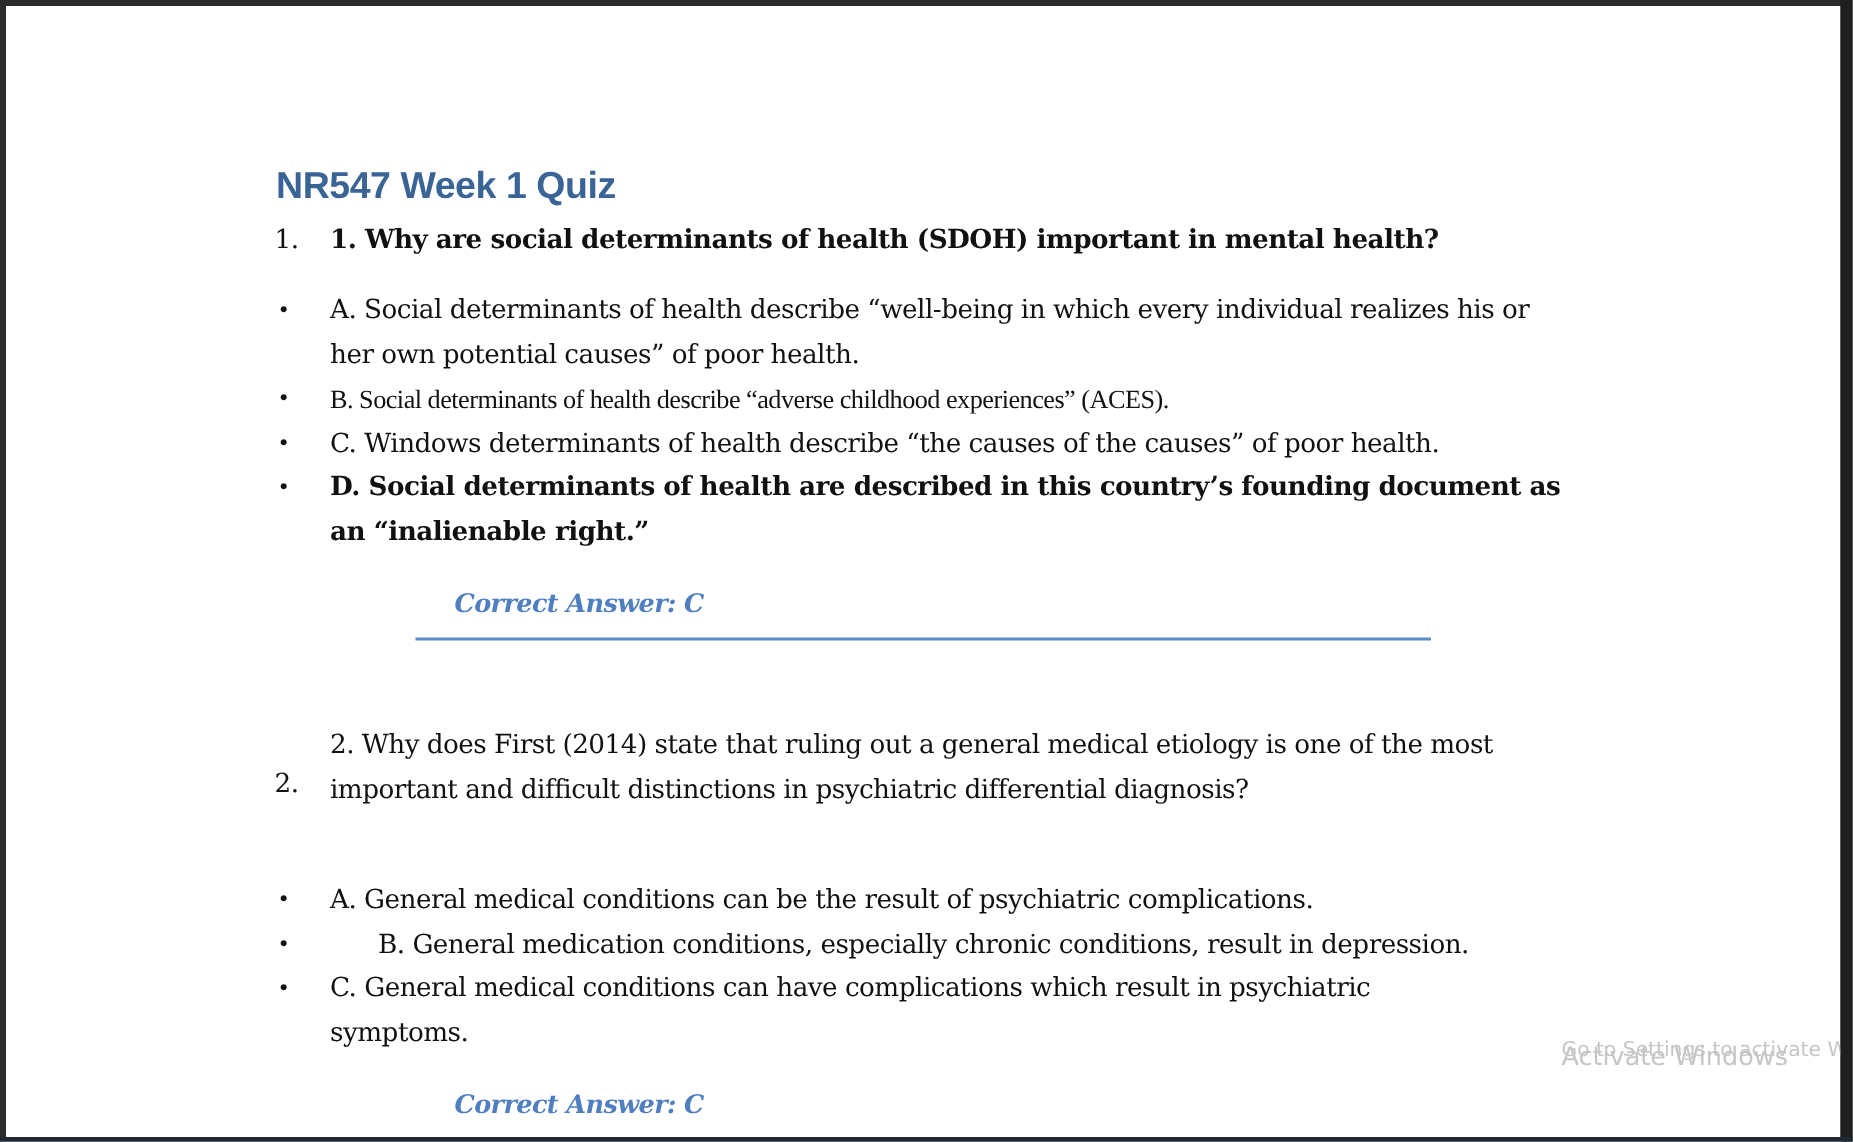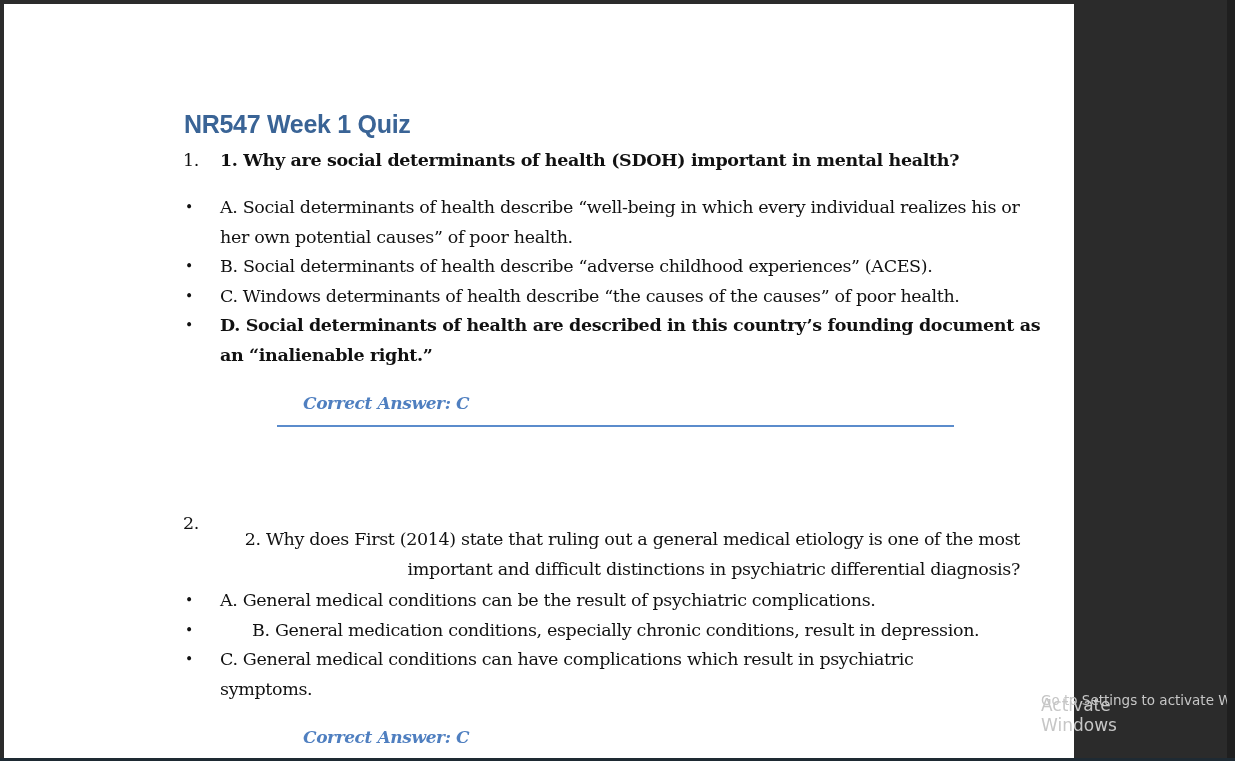--- a/index.html
+++ b/index.html
@@ -1,17 +1,17 @@
 <!DOCTYPE html>
 <html><head>
 <meta charset="utf-8">
 <style>
   html, body { margin:0; padding:0; }
   body { width:1235px; height:761px; background:#2b2b2b; position:relative; overflow:hidden; }
-  .page { position:absolute; left:4px; top:4px; width:1070px; height:755px; background:#ffffff; }
+  .page { position:absolute; left:4px; top:4px; width:1223px; height:755px; background:#ffffff; }
   .frame-right { position:absolute; left:1227px; top:0; width:8px; height:761px; background:#1f1f1f; }
   .frame-bottom { position:absolute; left:0; top:758px; width:1235px; height:3px; background:#1e2a33; }
   .title { position:absolute; left:180px; top:106px; font-family:"Liberation Sans", sans-serif; font-weight:bold; font-size:25px; color:#3a6496; letter-spacing:-0.3px; }
   .serif { font-family:"DejaVu Serif", serif; font-size:17.5px; color:#111; letter-spacing:-0.35px; }
   .qnum { position:absolute; left:179px; }
   .qtext { position:absolute; left:216px; width:840px; line-height:30px; }
   .bullet { position:absolute; left:181px; font-size:14px; }
   .opt { position:absolute; left:216px; width:840px; line-height:29.5px; }
   .answer { position:absolute; left:299px; font-family:"DejaVu Serif", serif; font-style:italic; font-weight:bold; font-size:17px; color:#4f7fc0; letter-spacing:-0.4px; }
   .rule { position:absolute; left:273px; top:421px; width:677px; height:2px; background:#5b8ccc; }
@@ -23,31 +23,31 @@
 
 <div class="page">
   <div class="title">NR547 Week 1 Quiz</div>
 
   <div class="serif qnum" style="top:146px;">1.</div>
   <div class="serif qtext" style="top:141px;font-weight:bold;">1. Why are social determinants of health (SDOH) important in mental health?</div>
 
   <div class="serif bullet" style="top:195px;">•</div>
   <div class="serif opt" style="top:189px; width:830px;">A. Social determinants of health describe “well-being in which every individual realizes his or her own potential causes” of poor health.</div>
   <div class="serif bullet" style="top:254px;">•</div>
-  <div class="serif opt" style="top:248px;">B. Social determinants of health describe “adverse childhood experiences” (ACES).</div>
+  <div class="serif opt" style="top:248px;font-family:Liberation Serif, serif;">B. Social determinants of health describe “adverse childhood experiences” (ACES).</div>
   <div class="serif bullet" style="top:284px;">•</div>
   <div class="serif opt" style="top:278px;">C. Windows determinants of health describe “the causes of the causes” of poor health.</div>
   <div class="serif bullet" style="top:313px;">•</div>
   <div class="serif opt" style="top:307px; width:840px;font-weight:bold;">D. Social determinants of health are described in this country’s founding document as an “inalienable right.”</div>
 
   <div class="answer" style="top:389px;">Correct Answer: C</div>
   <div class="rule"></div>
 
   <div class="serif qnum" style="top:509px;">2.</div>
-  <div class="serif qtext" style="top:520px; width:800px;text-align:right;">2. Why does First (2014) state that ruling out a general medical etiology is one of the most important and difficult distinctions in psychiatric differential diagnosis?</div>
+  <div class="serif qtext" style="top:478px; width:800px;">2. Why does First (2014) state that ruling out a general medical etiology is one of the most important and difficult distinctions in psychiatric differential diagnosis?</div>
 
   <div class="serif bullet" style="top:588px;">•</div>
   <div class="serif opt" style="top:582px;">A. General medical conditions can be the result of psychiatric complications.</div>
   <div class="serif bullet" style="top:618px;">•</div>
   <div class="serif opt" style="top:612px;margin-left:32px;">B. General medication conditions, especially chronic conditions, result in depression.</div>
   <div class="serif bullet" style="top:647px;">•</div>
   <div class="serif opt" style="top:641px; width:760px;">C. General medical conditions can have complications which result in psychiatric symptoms.</div>
 
   <div class="answer" style="top:723px;">Correct Answer: C</div>
 

